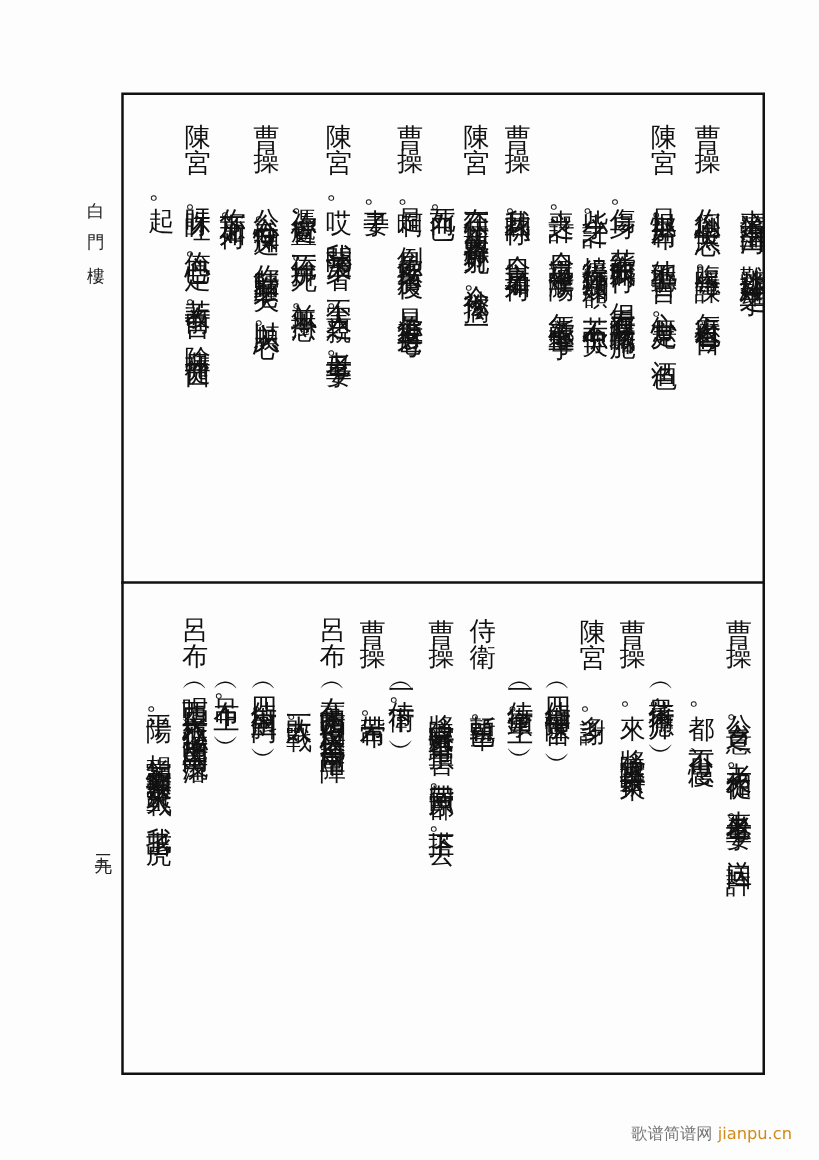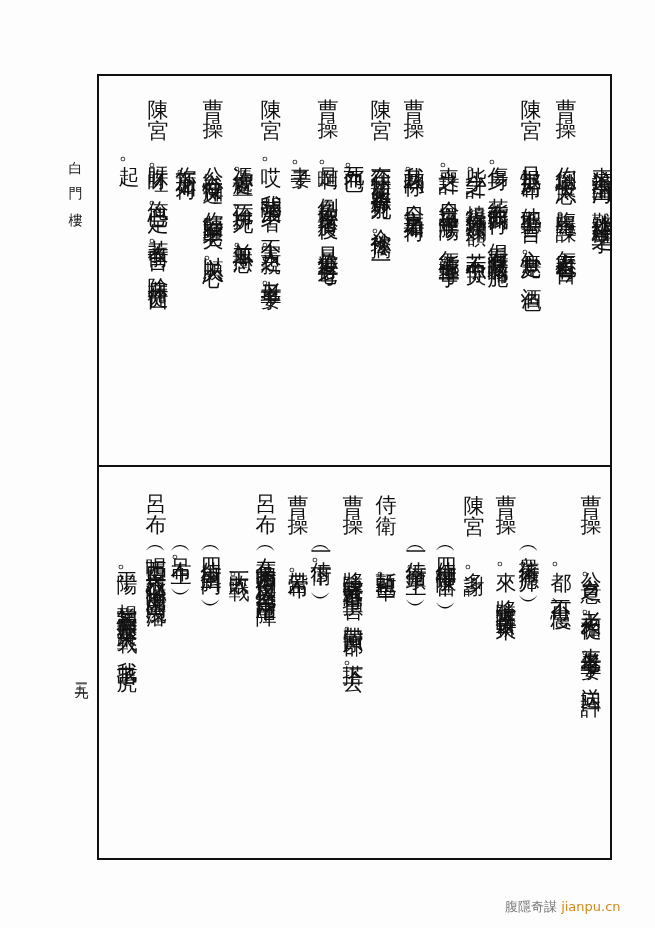--- a/index.html
+++ b/index.html
@@ -93,15 +93,15 @@
   <div class="col" style="left:255px; top:538px;">（在幕內唱西皮倒板）俺今日兩軍陣</div>
   <div class="col" style="left:228px; top:555px;">大敗一戰。</div>
   <div class="col" style="left:200px; top:538px;">（四侍衛上斜門。）</div>
   <div class="col" style="left:170px; top:538px;">（呂布上。）</div>
   <div class="col spk" style="left:145px; top:478px;">呂布</div>
   <div class="col" style="left:145px; top:538px;">（唱西皮二六板）似猛虎墮山岡流落</div>
   <div class="col" style="left:116px; top:555px;">平陽。想當初五霸侯齊來大戰。我出了虎</div>
 </div>
 
 <div class="watermark">
-  <span>腹隱奇謀</span>
+  <span>歌谱简谱网</span>
   <span class="url">jianpu.cn</span>
 </div>
 
 </body></html>

